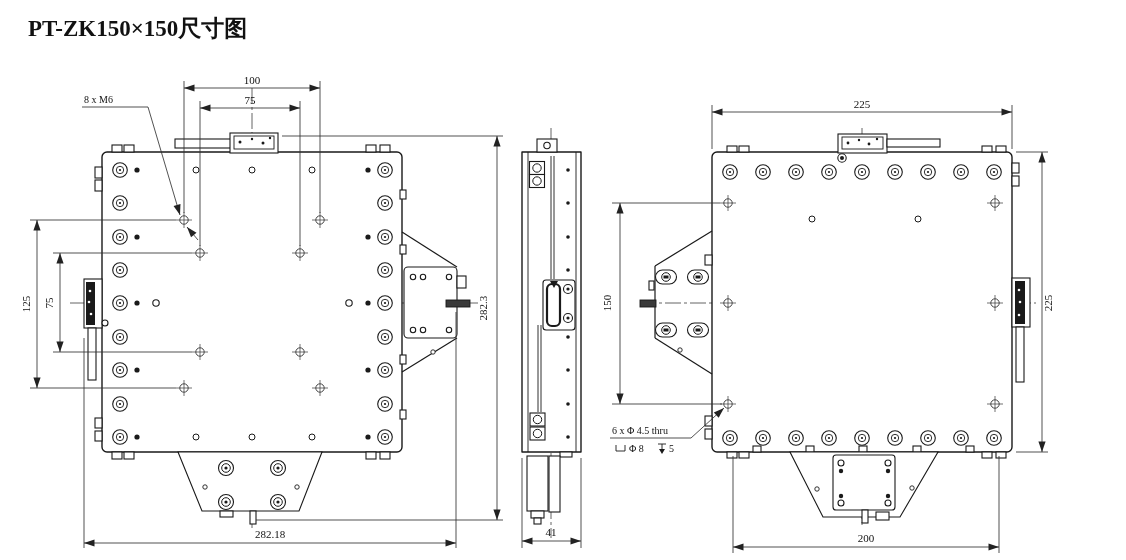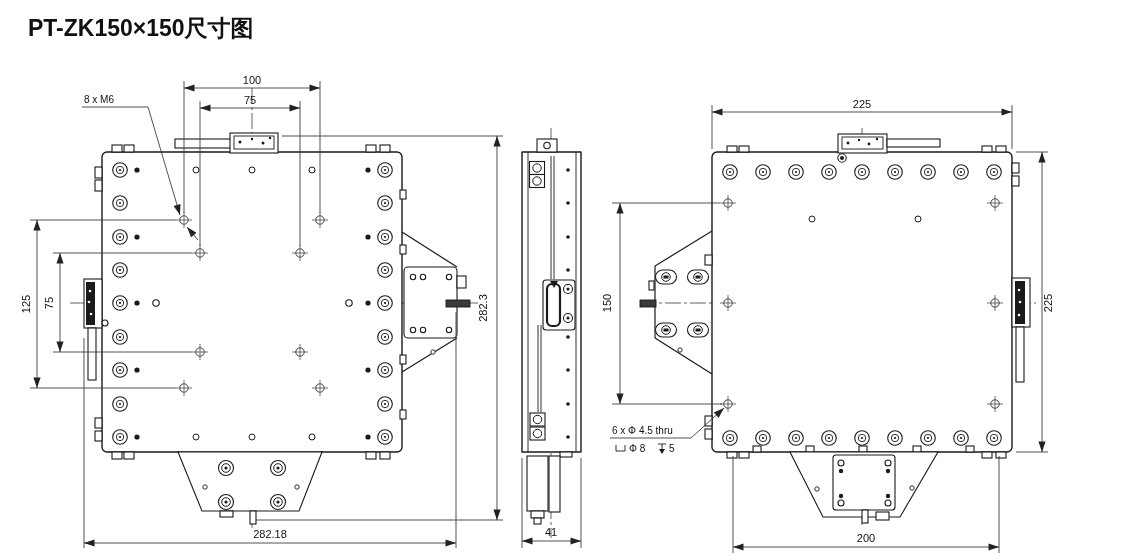--- a/index.html
+++ b/index.html
@@ -1,17 +1,17 @@
 <!DOCTYPE html>
 <html><head>
 <meta charset="utf-8">
 <style>
   html,body{margin:0;padding:0;background:#fff;}
   .canvas{position:relative;width:1126px;height:560px;background:#ffffff;overflow:hidden;
-          font-family:Liberation Sans, sans-serif;}
+          font-family:Liberation Serif, serif;}
   svg{display:block;}
   .outline{fill:#fff;stroke:#1a1a1a;stroke-width:1.4;stroke-linejoin:round;}
   .part{fill:none;stroke:#1a1a1a;stroke-width:1.2;stroke-linejoin:round;}
   .partw{fill:#fff;stroke:#1a1a1a;stroke-width:1.1;}
   .thin{stroke:#1a1a1a;stroke-width:0.9;fill:none;}
   .fillk{fill:#1a1a1a;stroke:none;}
   .darkfill{fill:#3a3a3a;stroke:#1a1a1a;stroke-width:0.9;}
   .cl{stroke:#3c3c3c;stroke-width:0.8;stroke-dasharray:16 3 3 3;fill:none;}
   .ext{stroke:#333;stroke-width:0.85;fill:none;}
   .dimline{stroke:#333;stroke-width:0.85;fill:none;marker-start:url(#arw);marker-end:url(#arw);}

